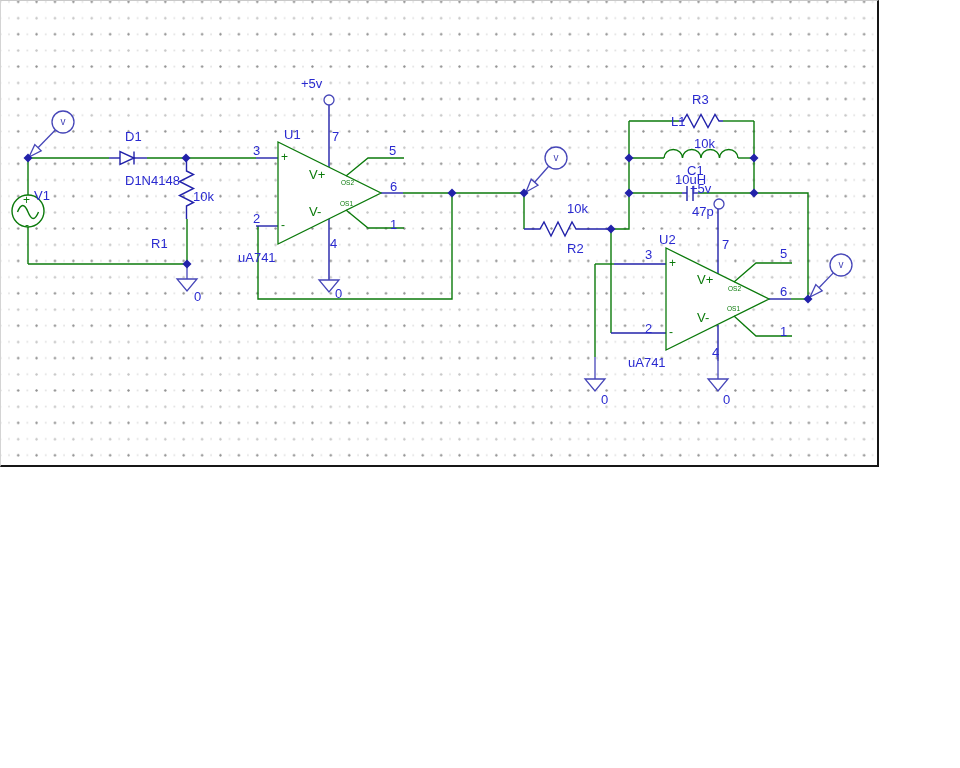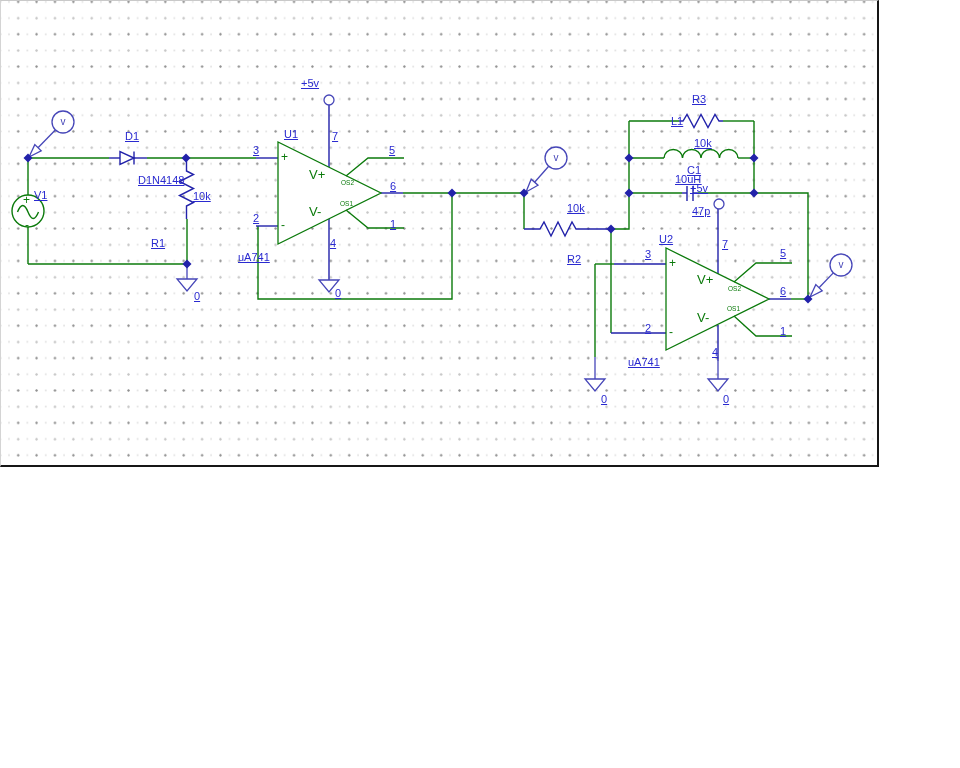--- a/index.html
+++ b/index.html
@@ -8,21 +8,21 @@
   #sheet{position:absolute;left:0;top:0;width:876px;height:464px;background:#ffffff;
         border-top:1px solid #c9c9c9;border-left:1px solid #d4d4d4;
         border-right:2px solid #161616;border-bottom:2px solid #161616;
         background-image:
           radial-gradient(circle,#909090 0.8px, rgba(255,255,255,0) 1.5px),
           radial-gradient(circle,#c6c6c6 0.8px, rgba(255,255,255,0) 1.5px),
           radial-gradient(circle,#e3e3e3 0.7px, rgba(255,255,255,0) 1.3px);
         background-size:18.4px 32.4px,18.4px 32.4px,9.2px 16.2px;
         background-position:8px 17px,8px 1px,3.4px 9px;}
   svg{position:absolute;left:0;top:0;}
-  .lb{position:absolute;font-size:11px;line-height:13px;color:#2a2ad0;white-space:nowrap;z-index:5;text-decoration:underline;}
+  .lb{position:absolute;font-size:13px;line-height:13px;color:#2a2ad0;white-space:nowrap;z-index:5;}
   .gl{position:absolute;font-size:13px;line-height:13px;color:#0b7a0b;white-space:nowrap;z-index:5;}
   .sym{font-size:12px;line-height:12px;}
   .tiny{font-size:6.5px;line-height:6.5px;letter-spacing:0;}
   .pv{position:absolute;font-size:10px;line-height:10px;color:#4646b8;width:16px;text-align:center;z-index:6;}
 </style>
 </head>
 <body>
 
 <div id="page">
   <div id="sheet">
@@ -153,39 +153,39 @@
         <path d="M0,-4.5 L4.5,0 L0,4.5 L-4.5,0 Z" transform="translate(628,157)"></path>
         <path d="M0,-4.5 L4.5,0 L0,4.5 L-4.5,0 Z" transform="translate(628,192)"></path>
         <path d="M0,-4.5 L4.5,0 L0,4.5 L-4.5,0 Z" transform="translate(753,157)"></path>
         <path d="M0,-4.5 L4.5,0 L0,4.5 L-4.5,0 Z" transform="translate(753,192)"></path>
         <path d="M0,-4.5 L4.5,0 L0,4.5 L-4.5,0 Z" transform="translate(807,298)"></path>
       </g>
     </svg>
 
     <div class="lb" style="left:33px;top:188px;">V1</div>
     <div class="lb" style="left:124px;top:129px;">D1</div>
-    <div class="lb" style="left:124px;top:173px;margin-left:13px;">D1N4148</div>
+    <div class="lb" style="left:124px;top:173px;">D1N4148</div>
     <div class="lb" style="left:150px;top:189px;margin-top:47px;">R1</div>
     <div class="lb" style="left:192px;top:189px;">10k</div>
     <div class="lb" style="left:193px;top:289px;">0</div>
 
     <div class="lb" style="left:283px;top:127px;">U1</div>
     <div class="lb" style="left:252px;top:143px;">3</div>
     <div class="lb" style="left:252px;top:211px;">2</div>
     <div class="lb" style="left:331px;top:129px;">7</div>
     <div class="lb" style="left:329px;top:236px;">4</div>
     <div class="lb" style="left:388px;top:143px;">5</div>
     <div class="lb" style="left:389px;top:179px;">6</div>
     <div class="lb" style="left:389px;top:217px;">1</div>
     <div class="lb" style="left:237px;top:250px;">uA741</div>
     <div class="lb" style="left:300px;top:76px;">+5v</div>
     <div class="lb" style="left:334px;top:286px;">0</div>
 
     <div class="lb" style="left:566px;top:201px;">10k</div>
-    <div class="lb" style="left:566px;top:252px;">R2</div>
+    <div class="lb" style="left:566px;top:241px;">R2</div>
     <div class="lb" style="left:691px;top:92px;">R3</div>
     <div class="lb" style="left:693px;top:136px;">10k</div>
     <div class="lb" style="left:670px;top:114px;">L1</div>
     <div class="lb" style="left:674px;top:172px;">10uH</div>
     <div class="lb" style="left:686px;top:163px;">C1</div>
     <div class="lb" style="left:691px;top:204px;">47p</div>
     <div class="lb" style="left:689px;top:181px;">+5v</div>
 
     <div class="lb" style="left:658px;top:232px;">U2</div>
     <div class="lb" style="left:644px;top:247px;">3</div>

